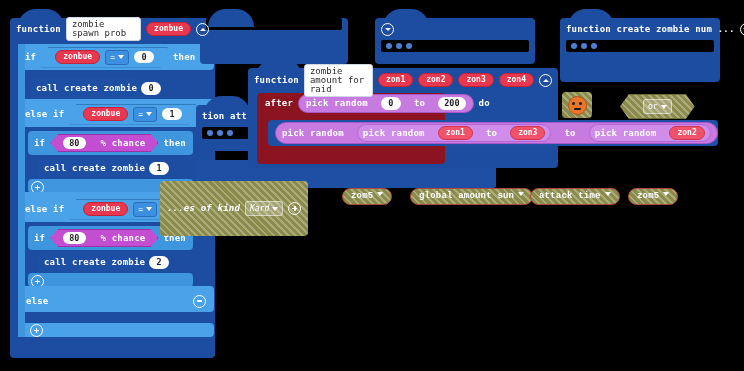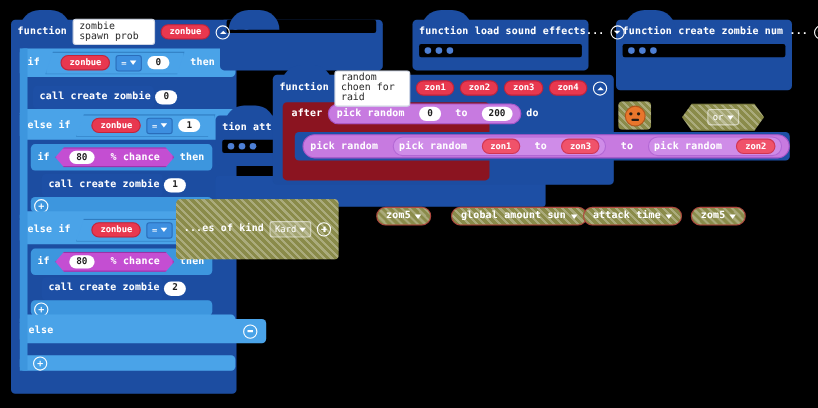--- a/index.html
+++ b/index.html
@@ -77,21 +77,21 @@
       gap:13px;padding:2px 7px;}
   .pr.l2{background:#cf8ce8;border-color:#b267d4;}
 
   
   .olive{
     background-color:#8a8b4a;
     background-image:
       repeating-linear-gradient(45deg, rgba(255,255,255,.28) 0 2px, rgba(0,0,0,0) 2px 5px);
     color:#fff;
   }
-  .olive-var{border:1.4px solid #b0483f;border-radius:11px;padding:3px 8px;display:inline-flex;align-items:center;gap:4px;}
+  .olive-var{border:1.4px solid #b0483f;border-radius:11px;padding:3px 8px;display:inline-flex;align-items:flex-start;gap:4px;font-family:Liberation Mono, monospace;}
   .olive-hex{border:1.2px solid #6d6e36;padding:3px 12px;display:inline-flex;align-items:center;gap:4px;
        clip-path:polygon(9px 0,calc(100% - 9px) 0,100% 50%,calc(100% - 9px) 100%,9px 100%,0 50%);}
   .olive-stack{border-radius:4px;display:inline-flex;align-items:center;gap:5px;padding:4px 8px;}
   .olive-field{background:rgba(255,255,255,.22);border:1px solid rgba(255,255,255,.5);border-radius:3px;
        padding:2px 4px;font-size:8px;display:inline-flex;align-items:center;gap:3px;}
 
   
   .sprite{width:30px;height:26px;border-radius:4px;display:flex;align-items:center;justify-content:center;}
   .face{width:17px;height:17px;border-radius:50%;background:#e8762c;position:relative;border:1px solid #b1541b;}
   .face:before{content:"";position:absolute;left:3px;top:5px;width:3px;height:3px;border-radius:50%;background:#241a12;
@@ -209,21 +209,21 @@
   <div class="blk call" style="left:38px;top:252px;width:110px;height:21px;">
     <div class="row" style="gap:4px;padding:0 6px;">
       <span class="lbl">call create zombie</span>
       <span class="oval">2</span>
     </div>
   </div>
   <div class="blk c-blue2" style="left:28px;top:273px;width:165px;height:14px;"></div>
   <span class="circ plus" style="position:absolute;left:31px;top:275px;"></span>
   <div class="blk c-blue" style="left:18px;top:286px;width:196px;height:10px;"></div>
 
-  <div class="blk c-blue" style="left:18px;top:290px;width:224px;height:22px;">
+  <div class="blk c-blue" style="left:18px;top:290px;width:196px;height:22px;">
     <div class="row" style="justify-content:space-between;padding:0 8px;">
       <span class="lbl">else</span>
       <span class="circ"></span>
     </div>
   </div>
   <div class="blk c-blue" style="left:18px;top:323px;width:196px;height:14px;"></div>
   <span class="circ plus" style="position:absolute;left:30px;top:324px;"></span>
   <div class="blk" style="left:18px;top:44px;width:7px;height:293px;background:#3d96de;"></div>
 
   <div class="blk fn" style="left:200px;top:18px;width:148px;height:46px;">
@@ -231,21 +231,20 @@
     <div class="fn-body">
       <i class="dot"></i>
       <i class="dot"></i>
     </div>
     <div class="fn-foot"></div>
   </div>
 
   <div class="blk fn" style="left:375px;top:18px;width:160px;height:46px;">
     <div class="hat"></div>
     <div class="fn-title" style="justify-content:space-between;">
-      <span class="lbl">function load sound effects...</span>
       <span class="circ down"></span>
     </div>
     <div class="fn-body">
       <i class="dot"></i>
       <i class="dot"></i>
       <i class="dot"></i>
     </div>
     <div class="fn-foot"></div>
   </div>
 
@@ -274,21 +273,21 @@
       <i class="dot"></i>
     </div>
     <div class="fn-foot"></div>
   </div>
   <div class="shadowbar" style="left:196px;top:160px;width:300px;height:28px;background:#1d4fa5;"></div>
 
   <div class="blk fn" style="left:248px;top:68px;width:310px;height:100px;">
     <div class="hat"></div>
     <div class="fn-title" style="height:24px;">
       <span class="lbl">function</span>
-      <span class="field">random choen for raid</span>
+      <span class="field">zombie amount for raid</span>
       <span class="pill-red">zon1</span>
       <span class="pill-red">zon2</span>
       <span class="pill-red">zon3</span>
       <span class="pill-red">zon4</span>
       <span class="circ up"></span>
     </div>
   </div>
 
   <div class="blk loop-red" style="left:257px;top:93px;width:188px;height:71px;">
     <div class="hdr">
@@ -330,21 +329,21 @@
   <div class="blk" style="left:620px;top:94px;">
     <span class="olive olive-hex" style="padding:4px 22px;">
       <span class="olive-field">
         <span>or</span>
         <i class="caret"></i>
       </span>
     </span>
   </div>
 
   <div class="blk" style="left:160px;top:181px;">
-    <span class="olive olive-stack" style="padding:20px 7px;">
+    <span class="olive olive-stack" style="padding:20px 7px;font-style:italic;">
       <span class="lbl">...es of kind</span>
       <span class="olive-field">
         <span>Kard</span>
         <i class="caret"></i>
       </span>
       <span class="circ plus"></span>
     </span>
   </div>
 
   <div class="blk" style="left:342px;top:183px;">

